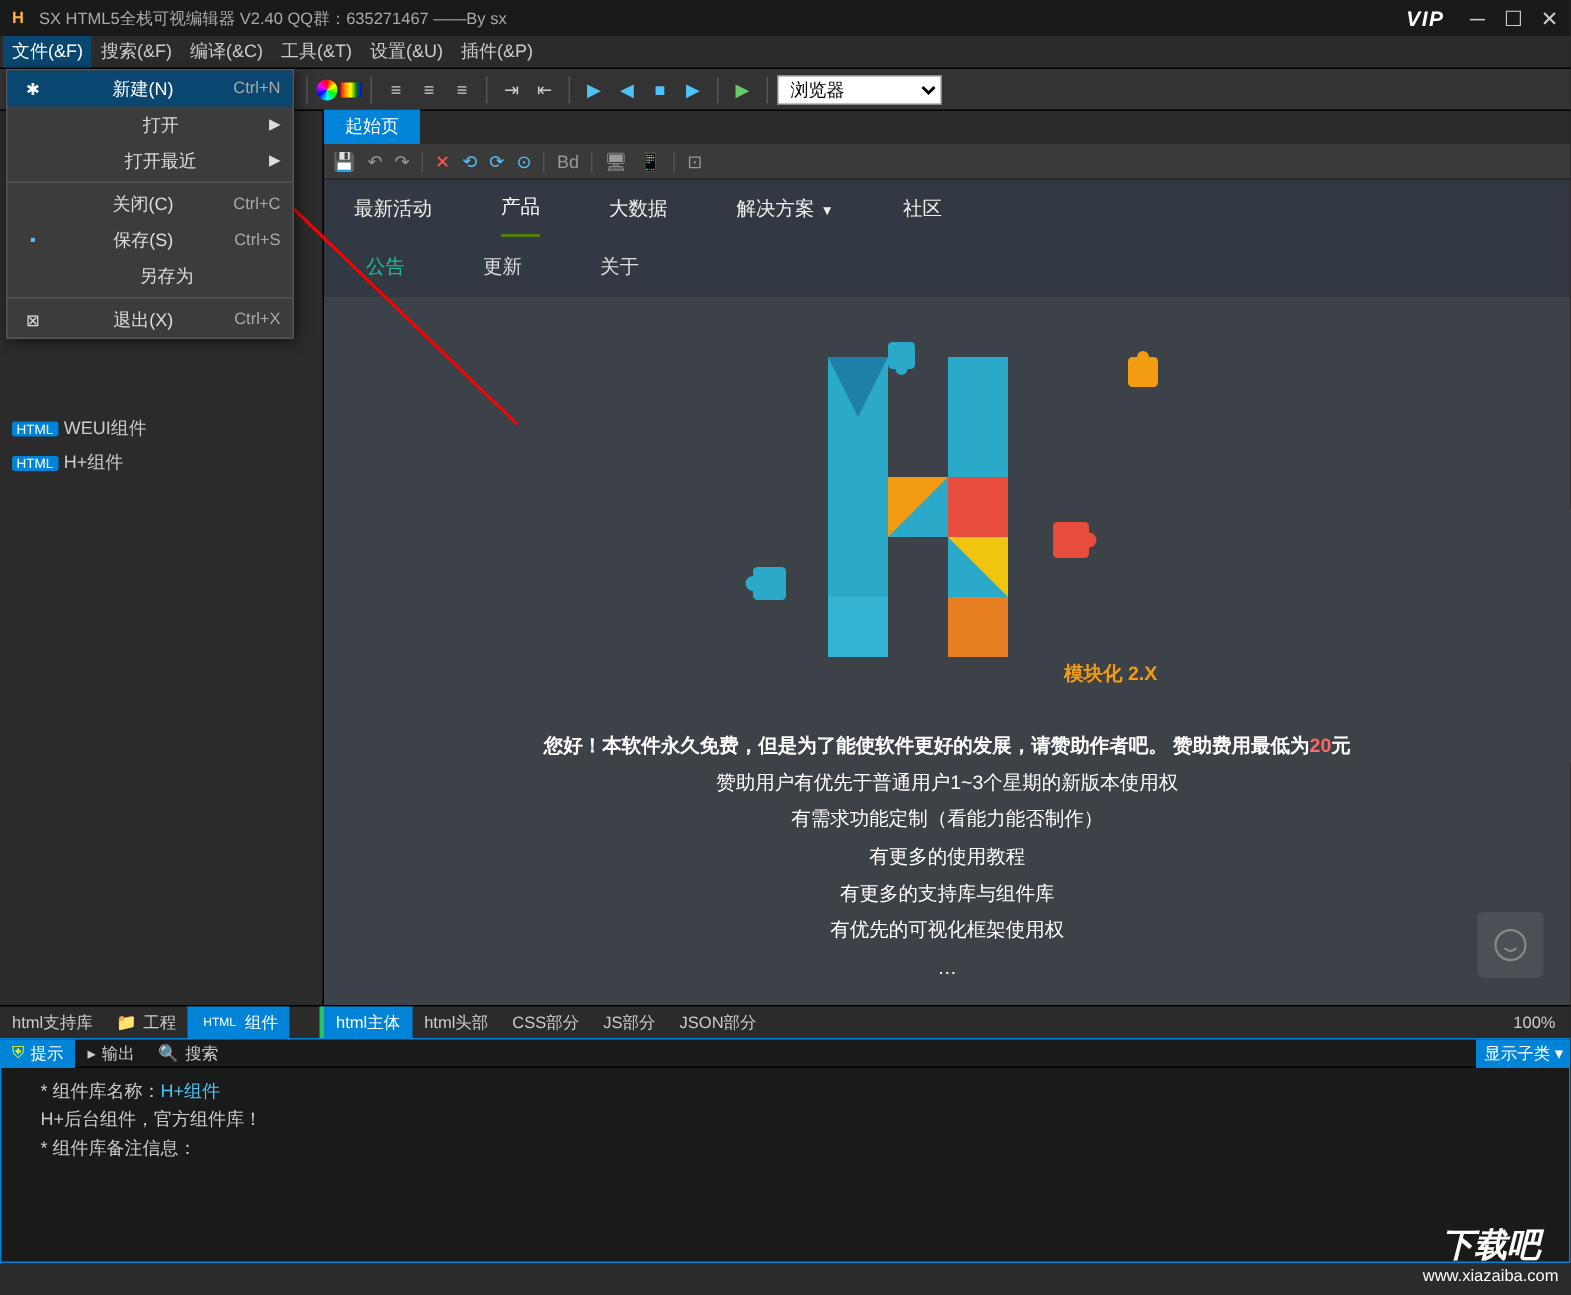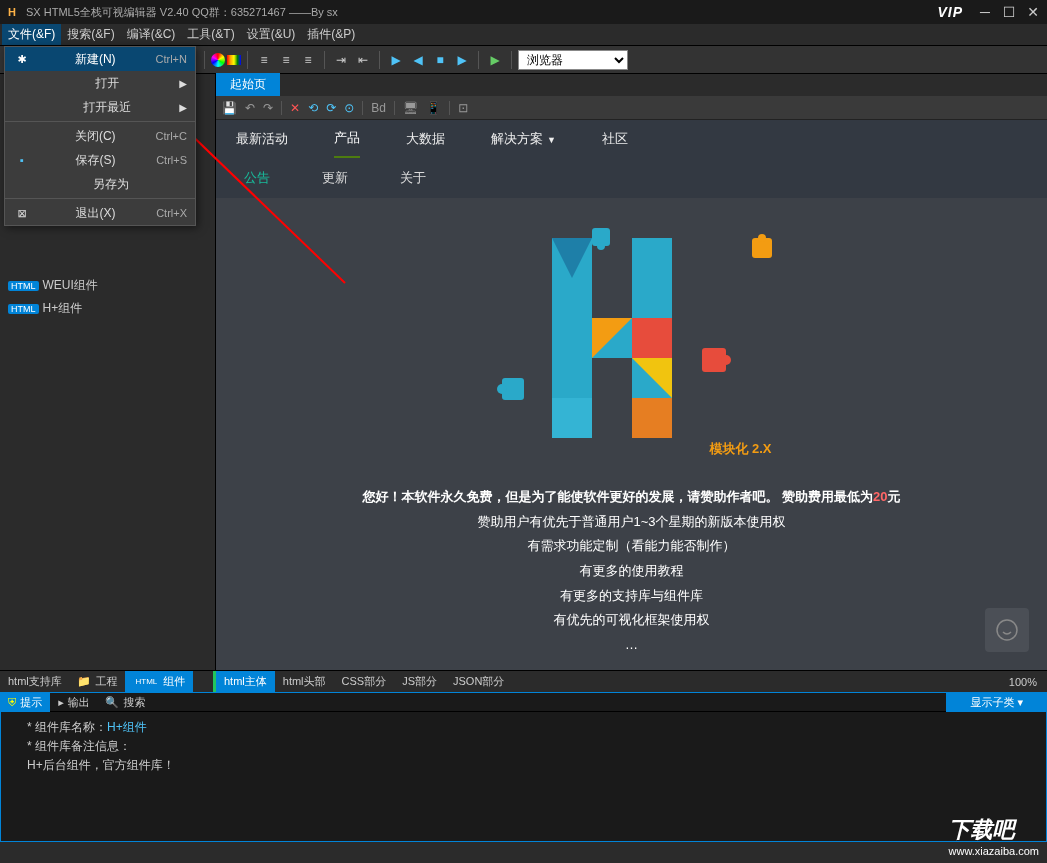--- a/index.html
+++ b/index.html
@@ -65,26 +65,26 @@
 .btabs-left { width: 216px; display: flex; border-right: 3px solid #22c55e; }
 .btabs-right { flex: 1; display: flex; align-items: center; }
 .btab { padding: 3px 8px; font-size: 11px; cursor: pointer; color: #ccc; display: flex; align-items: center; gap: 4px; }
 .btab.active { background: #0184d8; color: #fff; }
 .btab .badge { background: #0184d8; color: #fff; font-size: 8px; padding: 0 2px; }
 .zoom { margin-left: auto; padding-right: 10px; font-size: 11px; color: #ccc; }
 
 .console-tabs { height: 20px; background: #1a1a1a; display: flex; align-items: center; border-top: 1px solid #0184d8; border-bottom: 1px solid #000; }
 .ctab { padding: 2px 8px; font-size: 11px; cursor: pointer; color: #ccc; display: flex; align-items: center; gap: 4px; }
 .ctab.active { background: #0184d8; color: #fff; }
-.subclass { margin-left: auto; padding: 2px 24px; background: #0184d8; color: #fff; font-size: 11px; cursor: pointer; }
+.subclass { margin-left: auto; padding: 2px 5px; background: #0184d8; color: #fff; font-size: 11px; cursor: pointer; }
 
 .console { height: 130px; background: #1a1a1a; padding: 6px 26px; font-size: 12px; color: #ccc; line-height: 1.6; border: 1px solid #0184d8; border-top: none; }
 .console .hl { color: #4fc3f7; }
 
-.watermark { position: absolute; right: 8px; bottom: 6px; color: #fff; font-size: 11px; text-align: left; pointer-events: none; }
+.watermark { position: absolute; right: 8px; bottom: 6px; color: #fff; font-size: 11px; text-align: center; pointer-events: none; }
 .watermark .big { font-size: 22px; font-weight: bold; font-style: italic; }
 
 .arrow { position: absolute; top: 63px; left: 115px; z-index: 99; pointer-events: none; }
 </style>
 </head>
 <body>
 
 <div class="titlebar">
   <div class="logo">H</div>
   <div class="title">SX HTML5全栈可视编辑器  V2.40 QQ群：635271467  ——By sx</div>
@@ -313,20 +313,20 @@
     </div>
   <div class="ctab">
       <span>🔍</span>
       <span>搜索</span>
     </div>
   <div class="subclass">显示子类 ▾</div>
 </div>
 
 <div class="console">
   <div><span>*   组件库名称：</span><span class="hl">H+组件</span></div>
+  <div>H+后台组件，官方组件库！</div>
   <div>*   组件库备注信息：</div>
-  <div>H+后台组件，官方组件库！</div>
 </div>
 
 <div class="watermark">
   <div class="big">下载吧</div>
   <div>www.xiazaiba.com</div>
 </div>
 
 </body></html>

